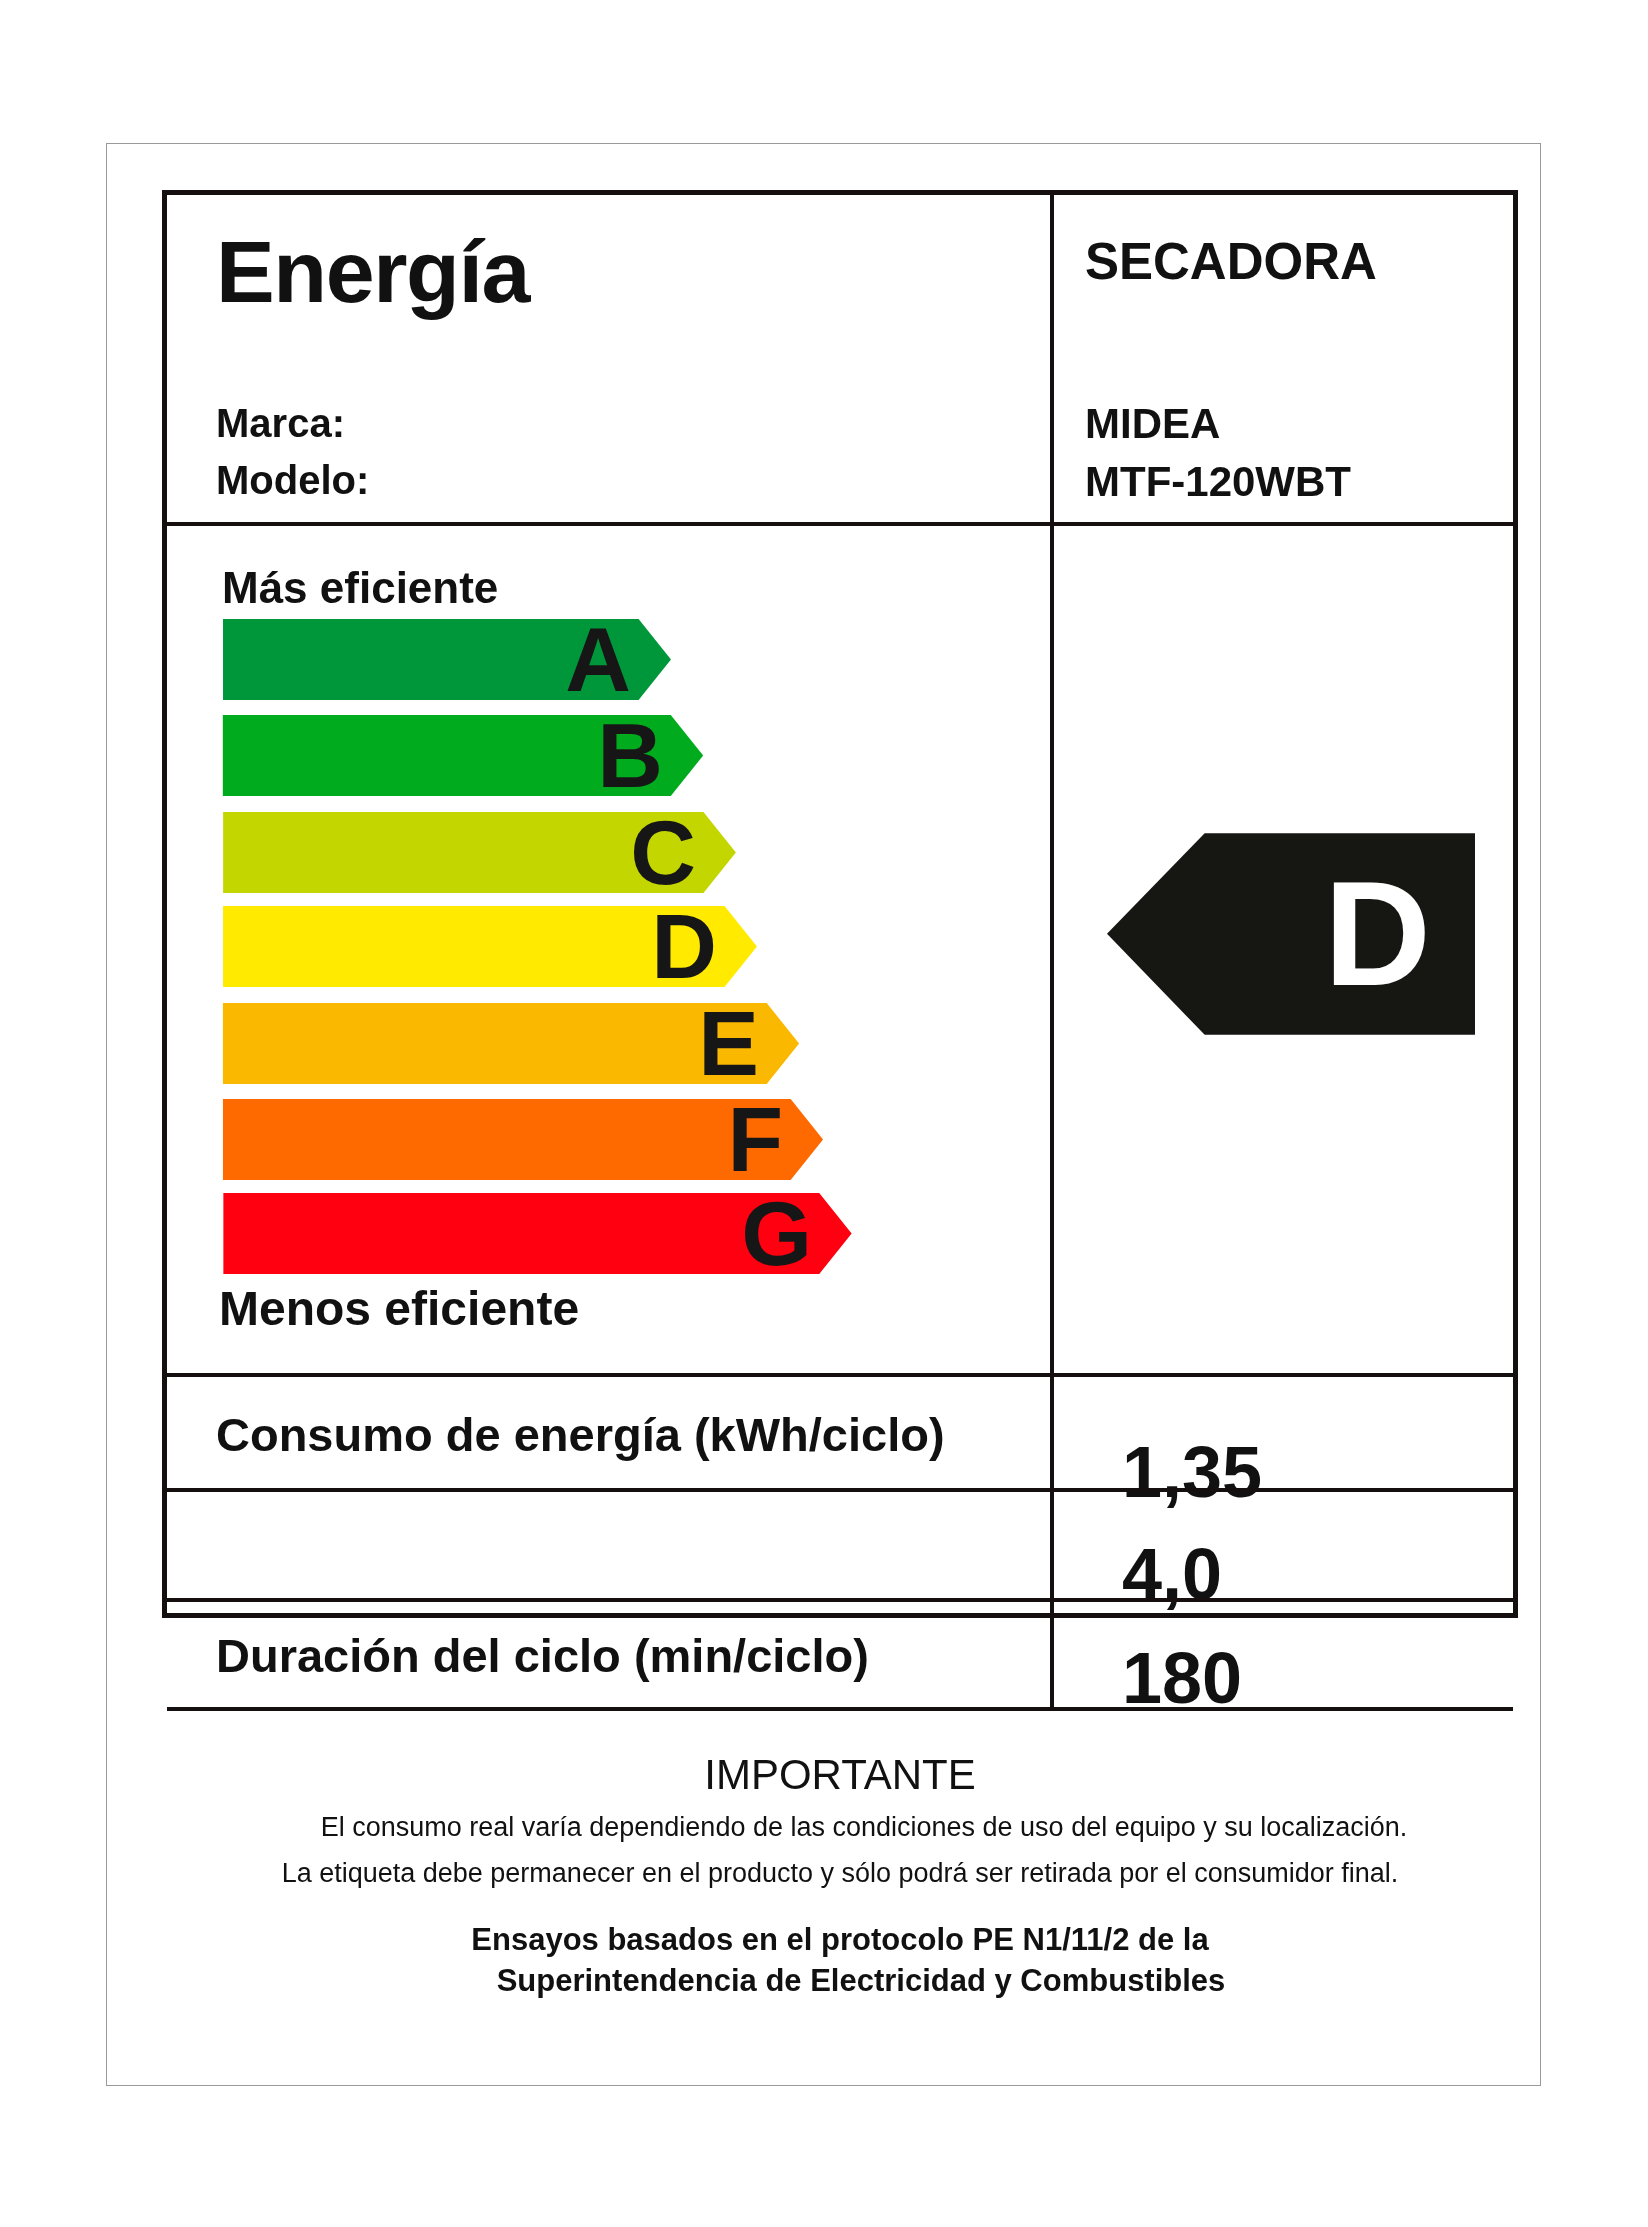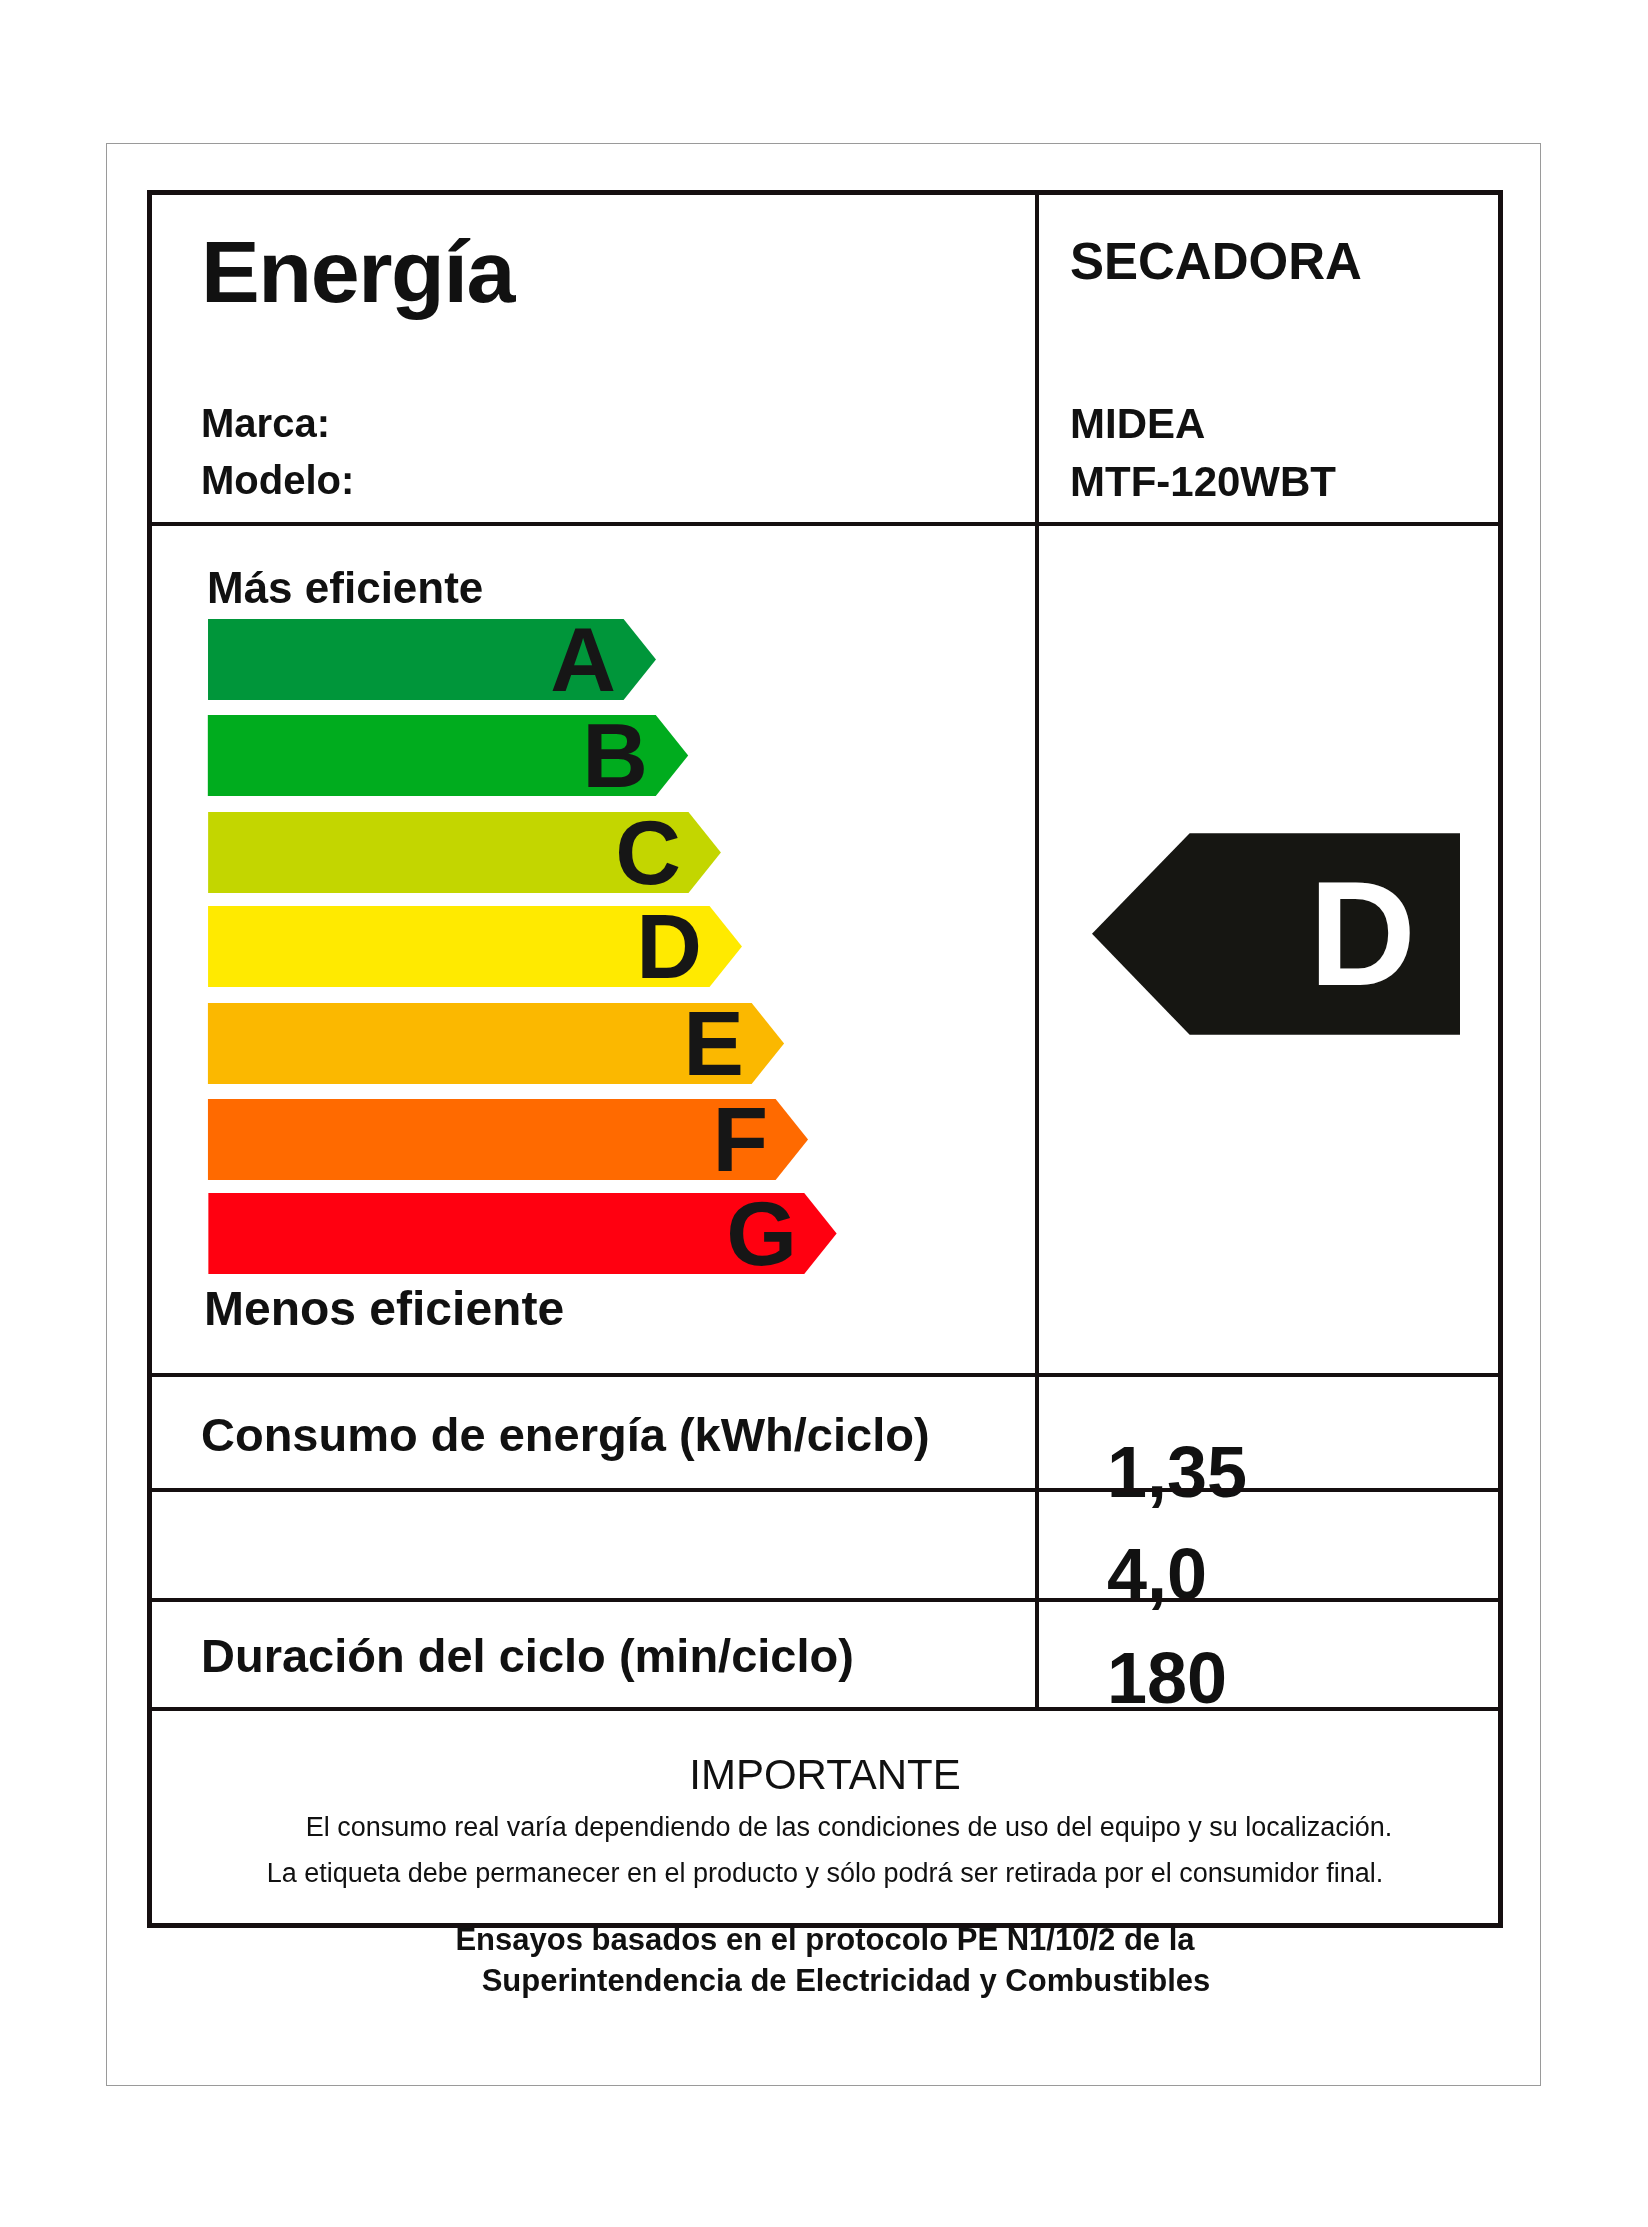--- a/index.html
+++ b/index.html
@@ -1,18 +1,18 @@
 <!DOCTYPE html>
 <html style="font-size:11.3px"><head>
 <meta charset="utf-8">
 <style>
   html, body { margin:0; padding:0; background:#ffffff; }
   body { width:1648px; height:2227px; position:relative; overflow:hidden; font-family:"Liberation Sans", sans-serif; color:#111; }
   .outer { position:absolute; left:106px; top:143px; width:1435px; height:1943px; border:1.4px solid #9a9a9a; box-sizing:border-box; }
-  .inner { position:absolute; left:147px; top:190px; width:1356px; height:1738px; border:5.7px solid #150f10; box-sizing:border-box; }
+  .inner { position:absolute; left:162px; top:190px; width:1356px; height:1428px; border:5.7px solid #150f10; box-sizing:border-box; }
   .hline { position:absolute; left:0; right:0; background:#150f10; height:3.5px; }
   .vline { position:absolute; width:3.5px; background:#150f10; left:883px; }
   .txt { position:absolute; white-space:nowrap; font-weight:bold; }
   .title { left:49px; top:25.5px; font-size:88px; letter-spacing:-1.4px; }
   .lbl { font-size:40px; }
   .right-lbl { font-size:49px; }
   .bar { position:absolute; height:81px; }
   .bar .letter { position:absolute; right:41px; top:-2.8px; font-size:91px; font-weight:bold; color:#161616; line-height:88px; }
   .arrow-d { position:absolute; left:940px; top:638px; width:368px; height:202px; }
   .arrow-d .letter { position:absolute; right:44px; top:0; height:202px; line-height:202px; font-size:148px; font-weight:bold; color:#ffffff; }
@@ -102,16 +102,16 @@
   <div class="txt row-val" style="top:1320px;">4,0</div>
   <div class="hline" style="top:1403px;"></div>
 
   <div class="txt row-lbl" style="top:1433px;">Duración del ciclo (min/ciclo)</div>
   <div class="txt row-val" style="top:1424px;">180</div>
   <div class="hline" style="top:1512px;"></div>
 
   <div class="center" style="top:1556px; font-size:42px;">IMPORTANTE</div>
   <div class="center" style="top:1617px; font-size:27px;padding-left:48px;">El consumo real varía dependiendo de las condiciones de uso del equipo y su localización.</div>
   <div class="center" style="top:1663px; font-size:27px;">La etiqueta debe permanecer en el  producto y sólo podrá ser retirada por el consumidor final.</div>
-  <div class="center" style="top:1727px; font-size:31px; font-weight:bold;">Ensayos basados en el protocolo PE N1/10/2 de la</div>
+  <div class="center" style="top:1727px; font-size:31px; font-weight:bold;">Ensayos basados en el protocolo PE N1/11/2 de la</div>
   <div class="center" style="top:1768px; font-size:31px; font-weight:bold;padding-left:42px;">Superintendencia de Electricidad y Combustibles</div>
 </div>
 
 
 </body></html>

